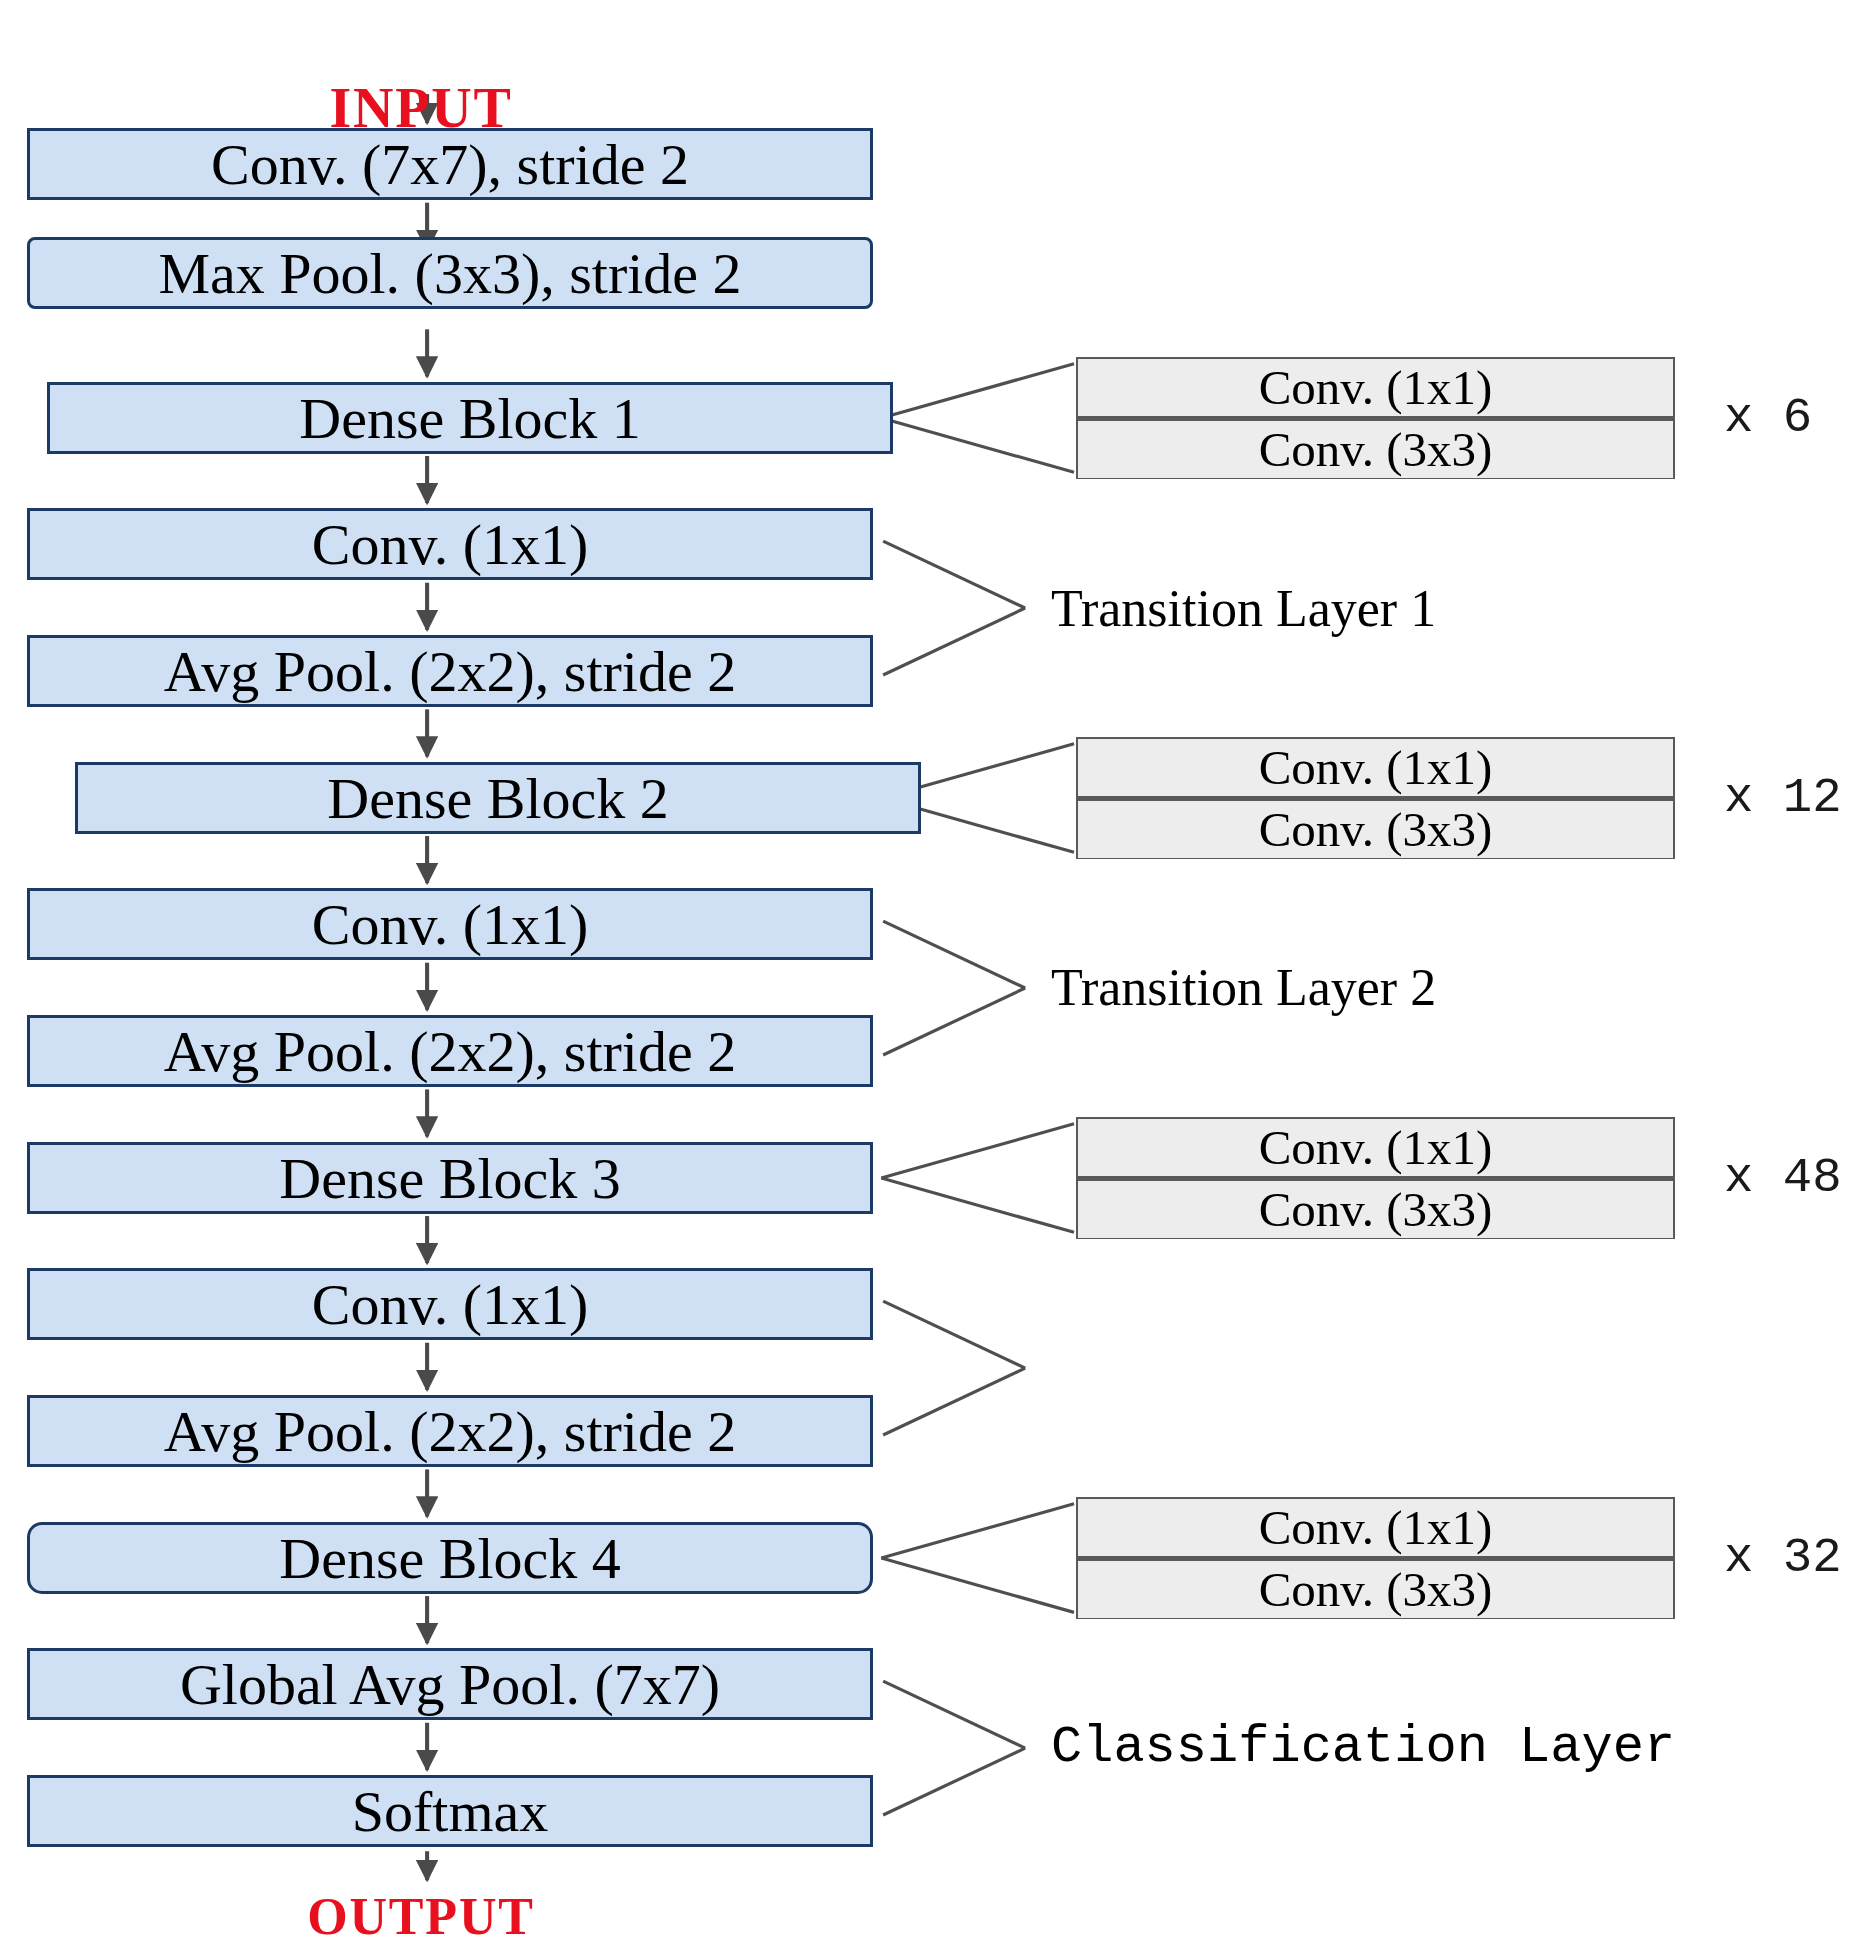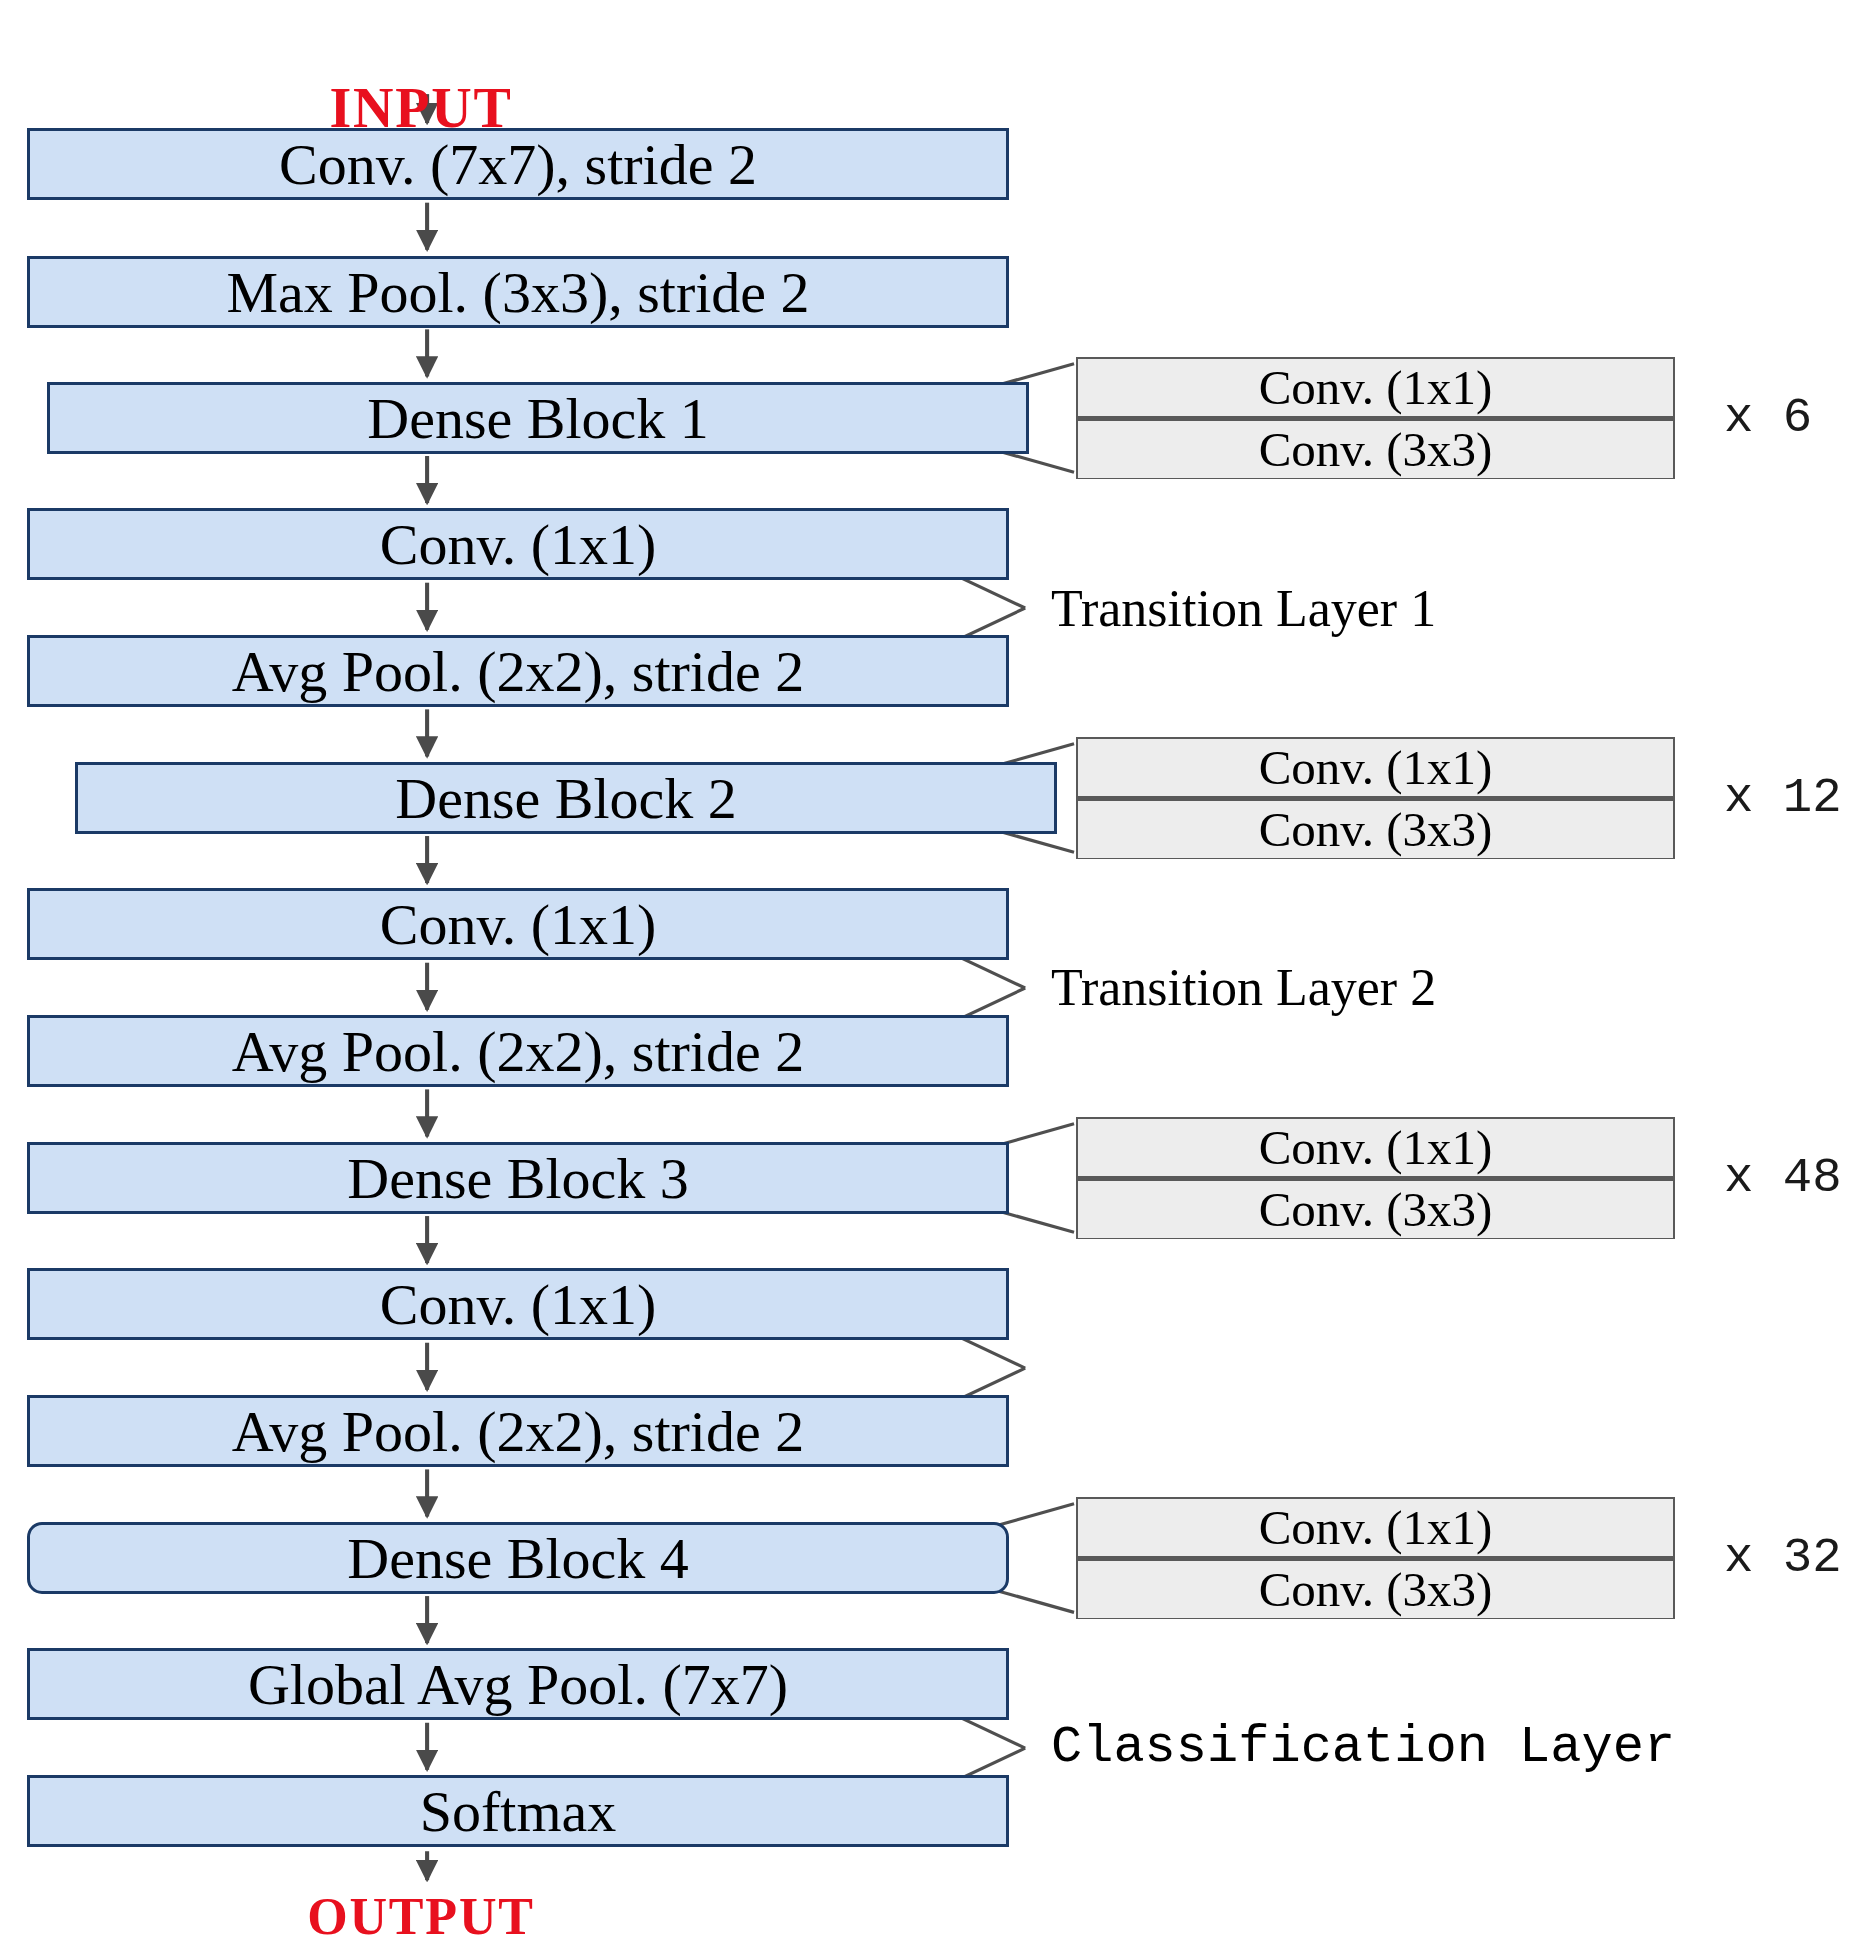--- a/index.html
+++ b/index.html
@@ -6,21 +6,21 @@
   #canvas{
     position:relative;width:1873px;height:1958px;background:#ffffff;
     font-family:"Liberation Serif", serif;overflow:hidden;
   }
   #wires{position:absolute;left:0;top:0;width:1873px;height:1958px;}
   .endpoint{
     position:absolute;left:231px;width:380px;text-align:center;
     font-weight:bold;color:#e8101e;font-size:56px;letter-spacing:1.8px;
   }
   .bluebox{
-    position:absolute;left:27px;width:982px;height:72px;box-sizing:border-box;
+    position:absolute;left:27px;width:846px;height:72px;box-sizing:border-box;
     background:#cfe0f5;border:3.6px solid #1b3a66;
     display:flex;align-items:center;justify-content:center;
     font-size:58px;color:#000000;white-space:nowrap;
   }
   .gpair{
     position:absolute;left:1076px;width:599px;height:122px;box-sizing:border-box;
     background:#595959;border:2.7px solid #595959;
     display:flex;flex-direction:column;gap:4.5px;
   }
   .gsub{
@@ -84,21 +84,21 @@
       <line x1="976" y1="1586" x2="1133" y2="1512"></line>
       <line x1="976" y1="1858" x2="1133" y2="1932"></line>
       <line x1="976" y1="2006" x2="1133" y2="1932"></line>
     </g>
   </svg>
 
   <div class="endpoint" style="top:34px;margin-top:42px;">INPUT</div>
   <div class="endpoint" style="top:1887px;font-size:52px;">OUTPUT</div>
 
   <div class="bluebox" style="top:128px;">Conv. (7x7), stride 2</div>
-  <div class="bluebox" style="top:256px;">Max Pool. (3x3), stride 2</div>
+  <div class="bluebox" style="top:237px;border-radius:8px;">Max Pool. (3x3), stride 2</div>
   <div class="bluebox" style="top:382px;margin-left:20px;">Dense Block 1</div>
   <div class="bluebox" style="top:508px;">Conv. (1x1)</div>
   <div class="bluebox" style="top:635px;">Avg Pool. (2x2), stride 2</div>
   <div class="bluebox" style="top:762px;margin-left:48px;">Dense Block 2</div>
   <div class="bluebox" style="top:888px;">Conv. (1x1)</div>
   <div class="bluebox" style="top:1015px;">Avg Pool. (2x2), stride 2</div>
   <div class="bluebox" style="top:1142px;">Dense Block 3</div>
   <div class="bluebox" style="top:1268px;">Conv. (1x1)</div>
   <div class="bluebox" style="top:1395px;">Avg Pool. (2x2), stride 2</div>
   <div class="bluebox" style="top:1522px;border-radius:15px;">Dense Block 4</div>

